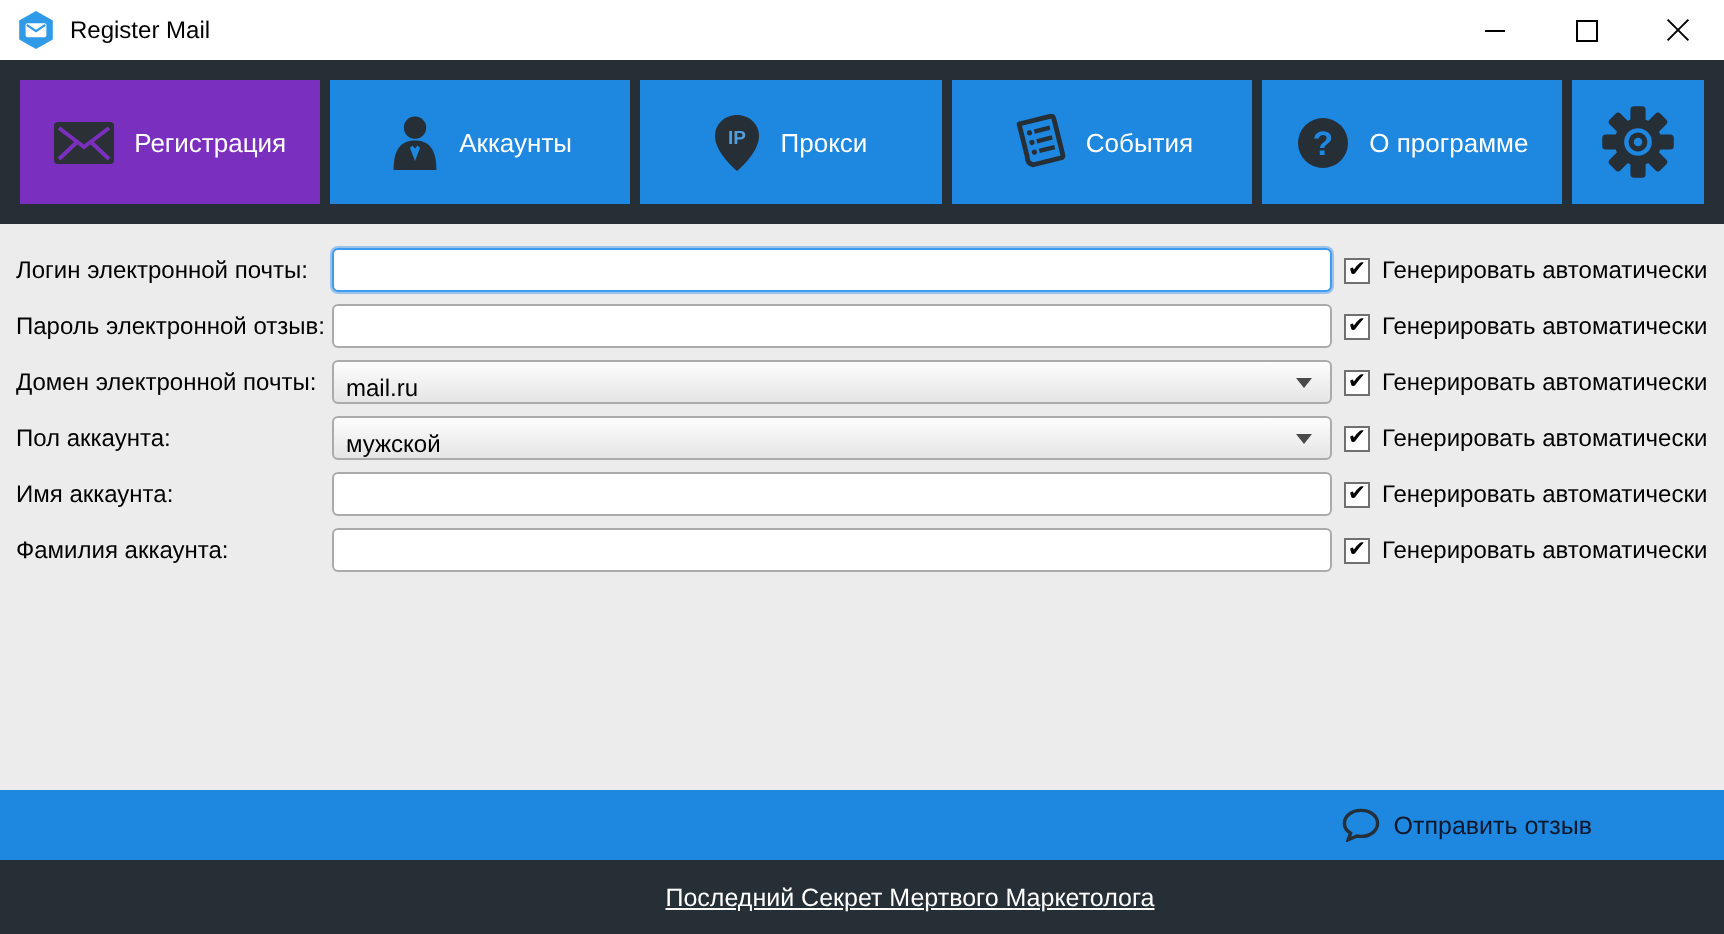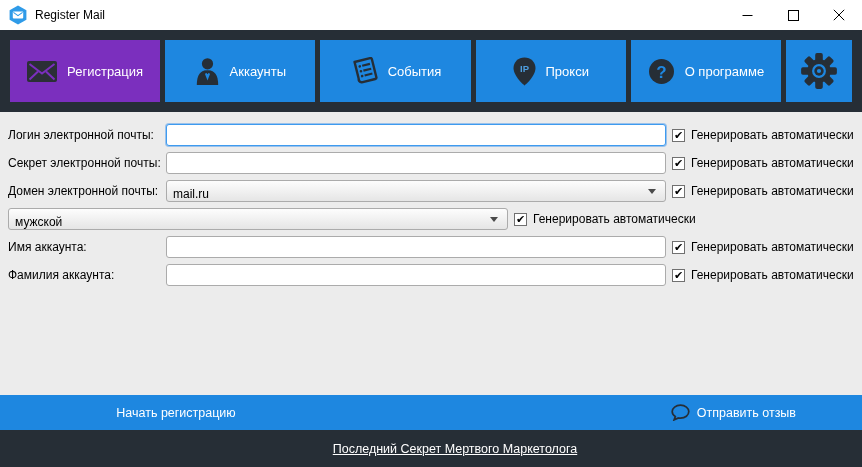--- a/index.html
+++ b/index.html
@@ -56,21 +56,21 @@
   }
   .checkbox-label{font-size:12px;color:#000000;margin-left:6px;white-space:nowrap;}
   
   .action-bar{height:35px;background:var(--blue);position:relative;flex:none;}
   .start-btn{
     position:absolute;left:176px;top:50%;transform:translate(-50%,-50%);
     background:none;border:none;color:#fff;font-size:12.5px;font-family:inherit;cursor:pointer;white-space:nowrap;
   }
   .feedback-btn{
     position:absolute;right:66px;top:0;height:100%;display:flex;align-items:center;gap:7px;
-    color:#ffffff;font-size:12.5px;cursor:pointer;white-space:nowrap;
+    color:#0f172a;font-size:12.5px;cursor:pointer;white-space:nowrap;
   }
   
   .footer{height:37px;background:var(--dark);display:flex;align-items:center;justify-content:center;flex:none;padding-left:48px;}
   .footer-link{color:#fff;font-size:12.5px;text-decoration:underline;cursor:pointer;}
 </style>
 </head>
 <body>
 
 <div class="window">
 
@@ -116,40 +116,40 @@
       <svg class="ic" width="25" height="27" viewBox="0 0 25 27">
         <circle cx="12.5" cy="5.8" r="5.6" fill="#262E36"></circle>
         <path d="M12.5 12.2 C5.5 12.2 1.8 16.5 1.8 27 L23.2 27 C23.2 16.5 19.5 12.2 12.5 12.2 Z" fill="#262E36"></path>
         <path d="M12.5 13.4 L10 16 L12.5 22.5 L15 16 Z" fill="#1E87E0"></path>
         <path d="M12.5 13.2 L9.2 12.6 L12.5 16.2 L15.8 12.6 Z" fill="#262E36"></path>
       </svg>
       <span>Аккаунты</span>
     </button>
 
     <button class="nav-btn">
+      <svg class="ic" width="23" height="29" viewBox="0 0 23 29">
+        <path d="M11.5 0.5 C5.2 0.5 0.5 5.2 0.5 11 C0.5 19.5 11.5 28.5 11.5 28.5 C11.5 28.5 22.5 19.5 22.5 11 C22.5 5.2 17.8 0.5 11.5 0.5 Z" fill="#262E36"></path>
+        <text x="11.5" y="14.8" text-anchor="middle" font-family="Liberation Sans, sans-serif" font-size="9.5" font-weight="bold" fill="#4E9FE0">IP</text>
+      </svg>
+      <span>Прокси</span>
+    </button>
+
+    <button class="nav-btn">
       <svg class="ic" width="28" height="28" viewBox="0 0 28 28">
         <g transform="rotate(-14 14 14)">
           <path d="M7 3 L23 3 Q24.5 3 24.5 4.5 L24.5 23 Q24.5 24.5 23 24.5 L9 24.5 Q6 23 7 20 Z" fill="none" stroke="#262E36" stroke-width="2.4" stroke-linejoin="round"></path>
           <circle cx="11" cy="8.5" r="1.3" fill="#262E36"></circle>
             <rect x="13.5" y="7.4" width="8" height="2.2" fill="#262E36"></rect>
           <circle cx="11" cy="13.5" r="1.3" fill="#262E36"></circle>
             <rect x="13.5" y="12.4" width="8" height="2.2" fill="#262E36"></rect>
           <circle cx="11" cy="18.5" r="1.3" fill="#262E36"></circle>
             <rect x="13.5" y="17.4" width="8" height="2.2" fill="#262E36"></rect>
         </g>
       </svg>
       <span>События</span>
-    </button>
-
-    <button class="nav-btn">
-      <svg class="ic" width="23" height="29" viewBox="0 0 23 29">
-        <path d="M11.5 0.5 C5.2 0.5 0.5 5.2 0.5 11 C0.5 19.5 11.5 28.5 11.5 28.5 C11.5 28.5 22.5 19.5 22.5 11 C22.5 5.2 17.8 0.5 11.5 0.5 Z" fill="#262E36"></path>
-        <text x="11.5" y="14.8" text-anchor="middle" font-family="Liberation Sans, sans-serif" font-size="9.5" font-weight="bold" fill="#4E9FE0">IP</text>
-      </svg>
-      <span>Прокси</span>
     </button>
 
     <button class="nav-btn">
       <svg class="ic" width="27" height="27" viewBox="0 0 27 27">
         <circle cx="13.5" cy="13.5" r="12.5" fill="#262E36"></circle>
         <text x="13.5" y="19.5" text-anchor="middle" font-family="Liberation Sans, sans-serif" font-size="17" font-weight="bold" fill="#1E87E0">?</text>
       </svg>
       <span>О программе</span>
     </button>
 
@@ -178,41 +178,42 @@
     <div class="form-row">
       <label class="form-label">Логин электронной почты:</label>
       <input class="text-input focused" type="text" value="" style="">
       <span class="checkbox">
           <span>✔</span>
         </span>
       <span class="checkbox-label">Генерировать автоматически</span>
     </div>
 
     <div class="form-row">
-      <label class="form-label">Секрет электронной почты:</label>
+      <label class="form-label">Пароль электронной отзыв:</label>
       <input class="text-input" type="text" value="" style="">
       <span class="checkbox">
           <span>✔</span>
         </span>
       <span class="checkbox-label">Генерировать автоматически</span>
     </div>
 
     <div class="form-row">
       <label class="form-label">Домен электронной почты:</label>
       <div class="combo">
         <span>mail.ru</span>
         <span class="combo-arrow"></span>
       </div>
       <span class="checkbox">
           <span>✔</span>
         </span>
       <span class="checkbox-label">Генерировать автоматически</span>
     </div>
 
     <div class="form-row">
+      <label class="form-label">Пол аккаунта:</label>
       <div class="combo">
         <span>мужской</span>
         <span class="combo-arrow"></span>
       </div>
       <span class="checkbox">
           <span>✔</span>
         </span>
       <span class="checkbox-label">Генерировать автоматически</span>
     </div>
 
@@ -230,21 +231,20 @@
       <input class="text-input" type="text" value="" style="">
       <span class="checkbox">
           <span>✔</span>
         </span>
       <span class="checkbox-label">Генерировать автоматически</span>
     </div>
 
   </div>
 
   <div class="action-bar">
-    <button class="start-btn">Начать регистрацию</button>
     <div class="feedback-btn">
       <svg width="19" height="17" viewBox="0 0 19 17">
         <path d="M9.5 1.2 C4.8 1.2 1.2 4 1.2 7.6 C1.2 9.7 2.4 11.5 4.3 12.6 L3.1 15.9 L7.4 14 C8.1 14.1 8.8 14.2 9.5 14.2 C14.2 14.2 17.8 11.3 17.8 7.6 C17.8 4 14.2 1.2 9.5 1.2 Z" fill="none" stroke="#262E36" stroke-width="1.7"></path>
       </svg>
       <span>Отправить отзыв</span>
     </div>
   </div>
 
   <div class="footer">
     <a class="footer-link" href="#">Последний Секрет Мертвого Маркетолога</a>

